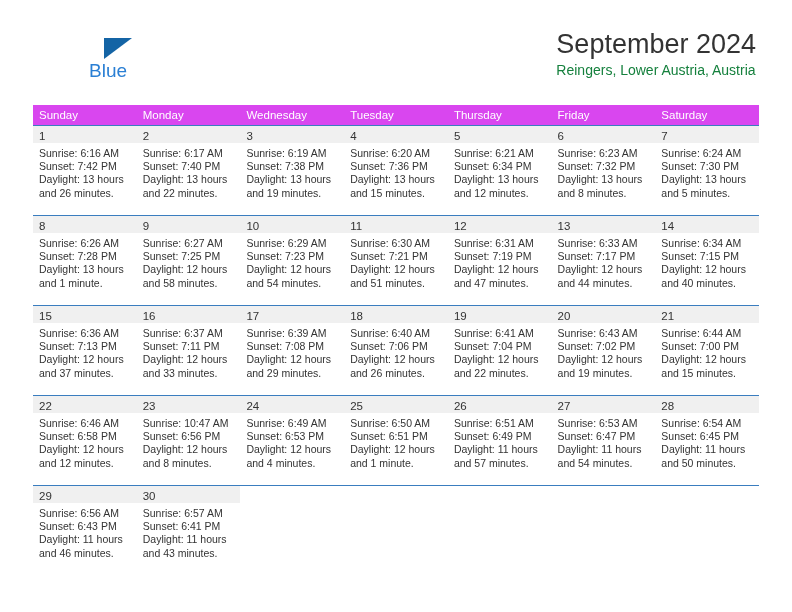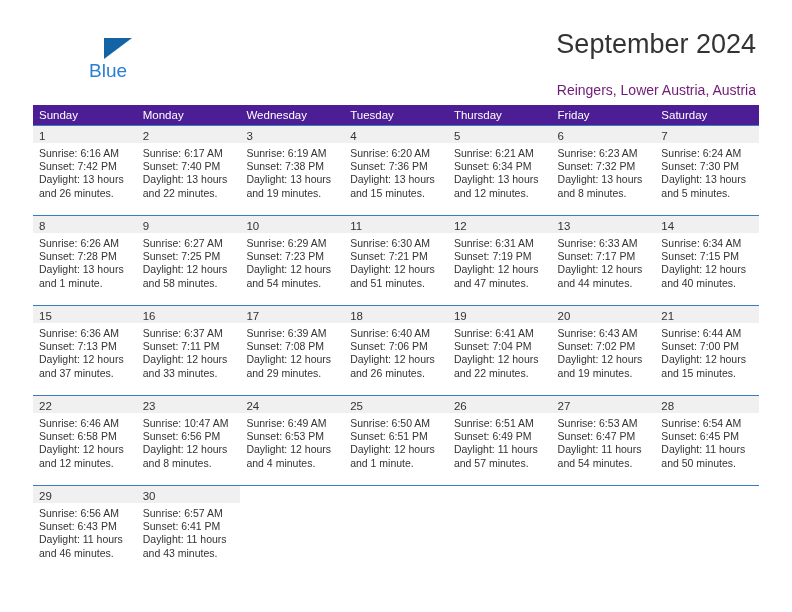--- a/index.html
+++ b/index.html
@@ -61,49 +61,48 @@
     top: 25px;
     font-size: 19px;
     color: #2a7fd4;
     line-height: 28px;
   }
 
   .title-block {
     position: absolute;
     right: 36px;
     top: 28px;
-    text-align: right;
   }
   .cal-title {
     font-size: 27px;
     color: #333333;
     line-height: 32px;
     font-weight: normal;
     white-space: nowrap;
   }
   .cal-subtitle {
     font-size: 14px;
-    color: #701a75;
+    color: #15803d;
     line-height: 20px;
-    margin-top: 20px;
+    margin-top: 0;
     white-space: nowrap;
   }
 
   
   .calendar {
     position: absolute;
     left: 33px;
     top: 105px;
     width: 726px;
   }
   .weekdays {
     display: flex;
     width: 726px;
     height: 20px;
-    background: #4c1d95;
+    background: #d946ef;
   }
   .weekday {
     flex: 1 1 0;
     color: #ffffff;
     font-size: 11.5px;
     line-height: 20px;
     padding-left: 6px;
     box-sizing: border-box;
     white-space: nowrap;
     overflow: hidden;

